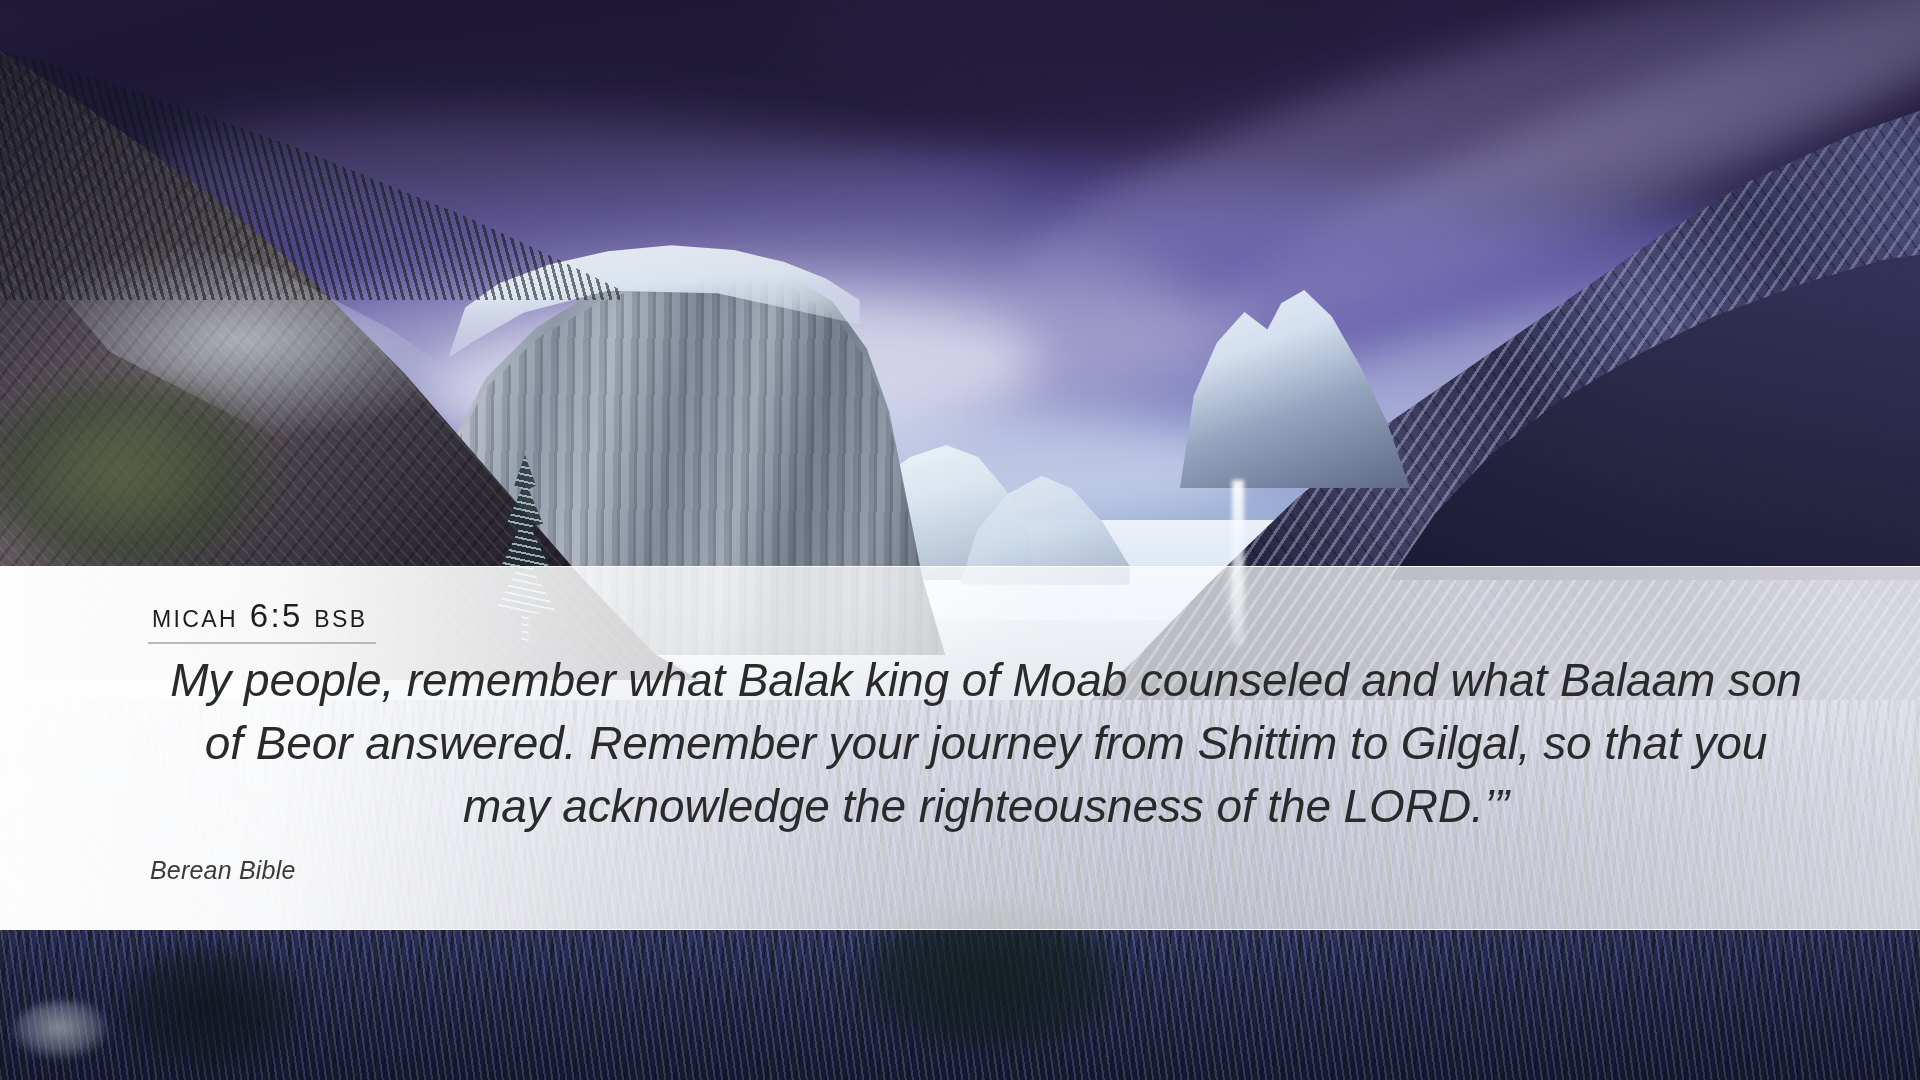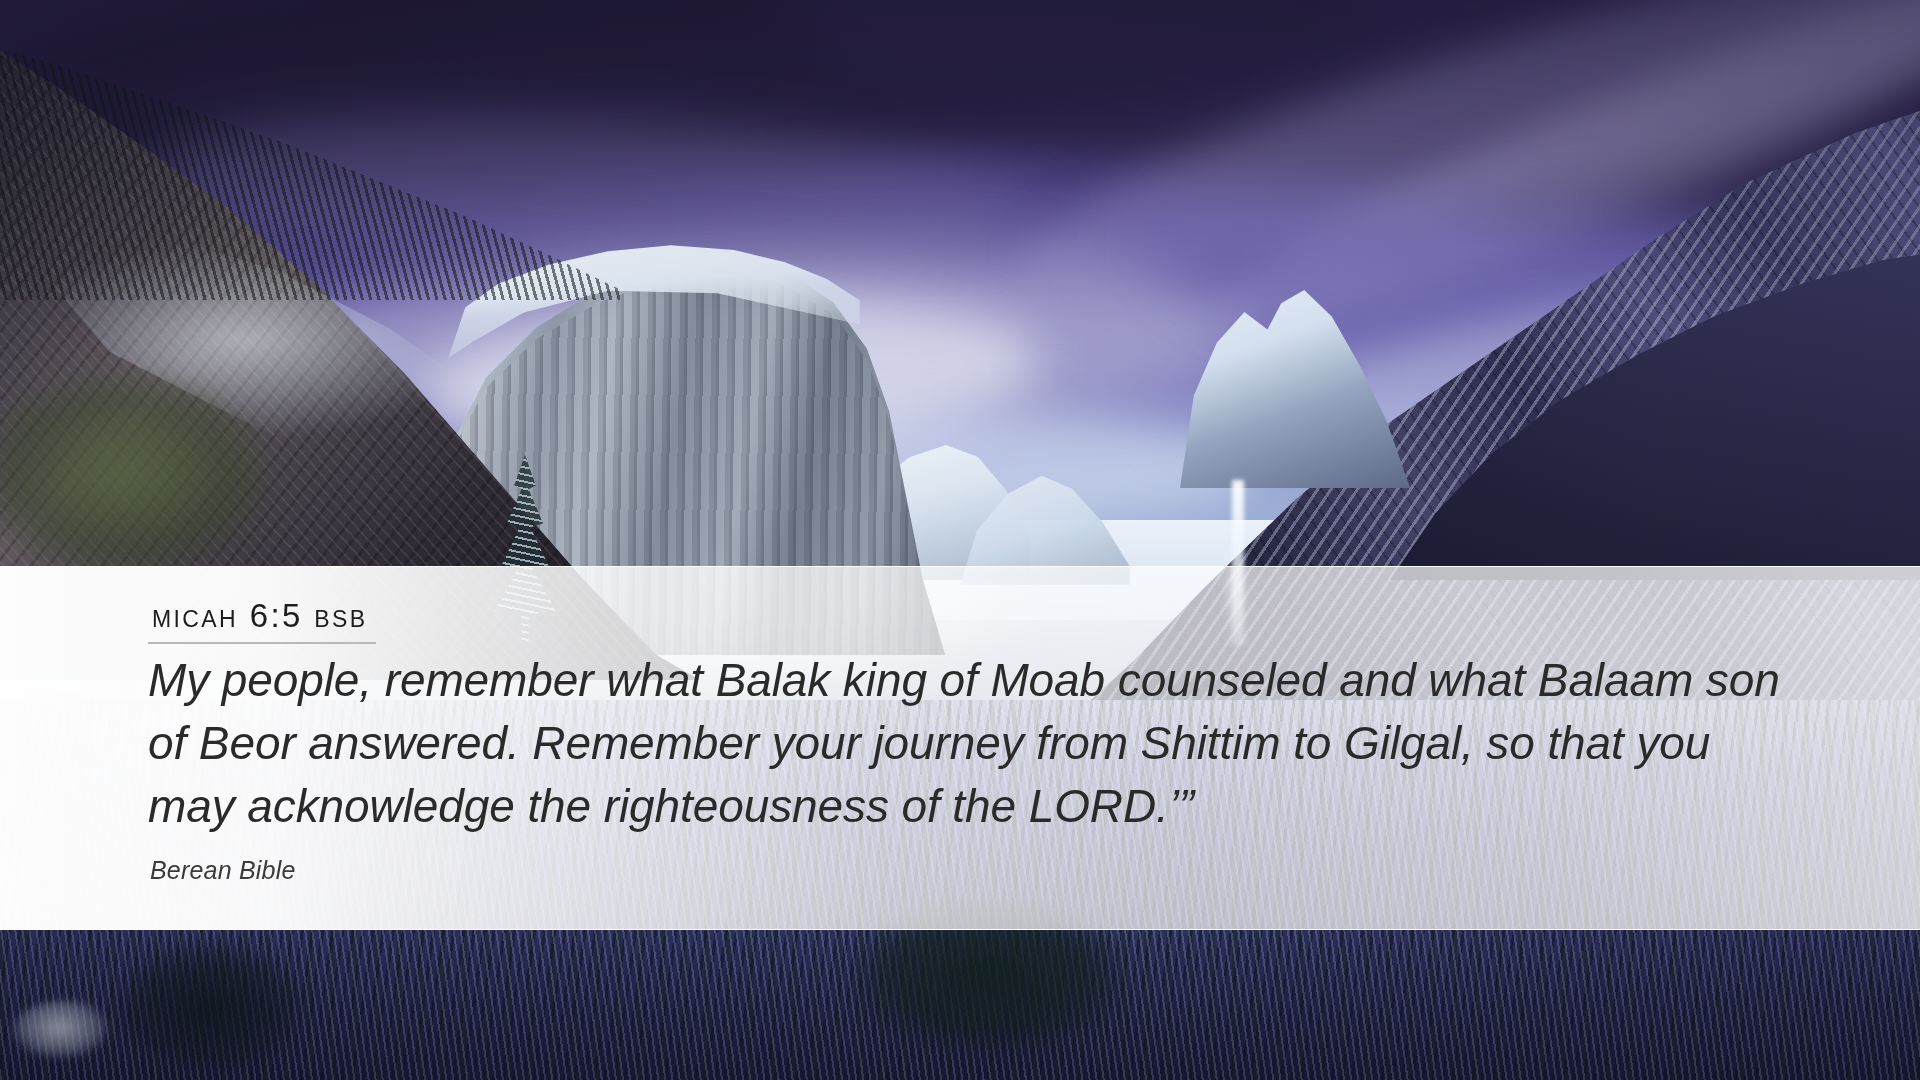--- a/index.html
+++ b/index.html
@@ -1,16 +1,16 @@
 <!DOCTYPE html>
 <html><head>
 <meta charset="utf-8">
 <title>Micah 6:5 BSB</title>
 <style>
-  * { margin:0; padding:0; box-sizing:border-box; }
+  * { margin:0; padding:0; box-sizing:border-box;text-align:center; }
   html, body {
     width:1920px; height:1080px; overflow:hidden;
     background:#0b0a18;
     font-family:"Liberation Sans", sans-serif;
   }
 
   .stage { position:relative; width:1920px; height:1080px; overflow:hidden; }
 
   
   .photo { position:absolute; inset:0; overflow:hidden; }
@@ -232,21 +232,21 @@
   .verse-ref {
     position:absolute; left:0; top:30px;
     font-size:33px; letter-spacing:2.4px; color:#1d1d1d;
     font-weight:300; font-variant:small-caps; text-transform:lowercase;
     padding:0 8px 7px 4px;
     border-bottom:2px solid #b9b9b9;
     display:inline-block; white-space:nowrap;
   }
 
   .verse-text {
-    position:absolute; left:0; top:82px; width:1660px;
+    position:absolute; left:8px; top:82px; width:1660px;
     font-size:46px; line-height:63px; font-style:italic; font-weight:300;
     color:#2a2a2a; letter-spacing:-.1px;
   }
 
   .verse-attr {
     position:absolute; left:2px; top:289px;
     font-size:25px; font-style:italic; font-weight:300; color:#3a3a3a;
     letter-spacing:.2px;
   }
 </style>

